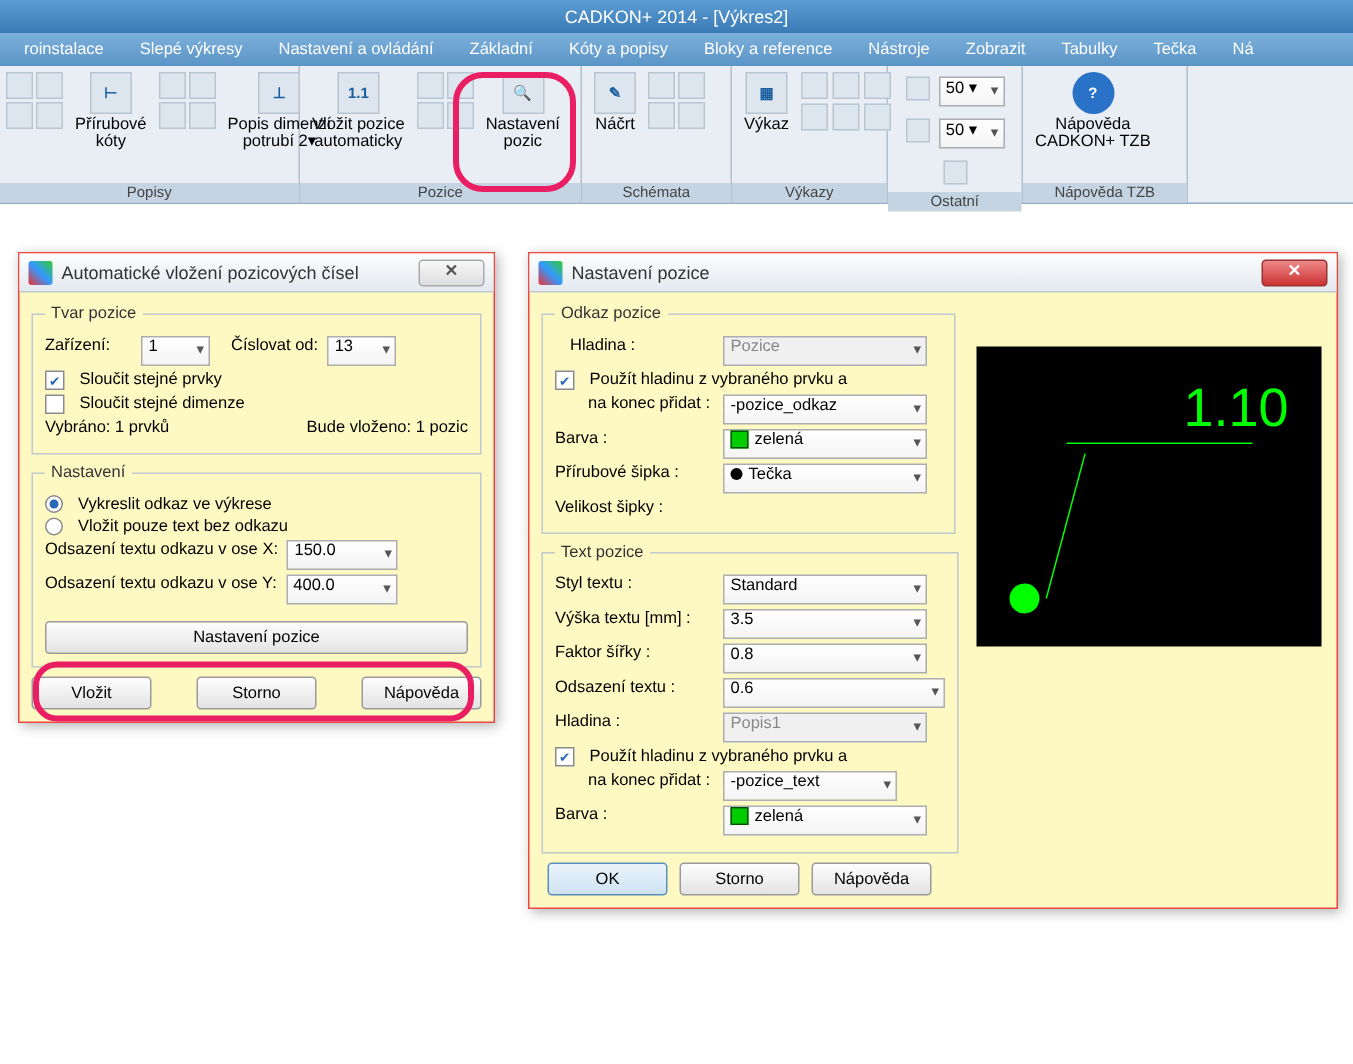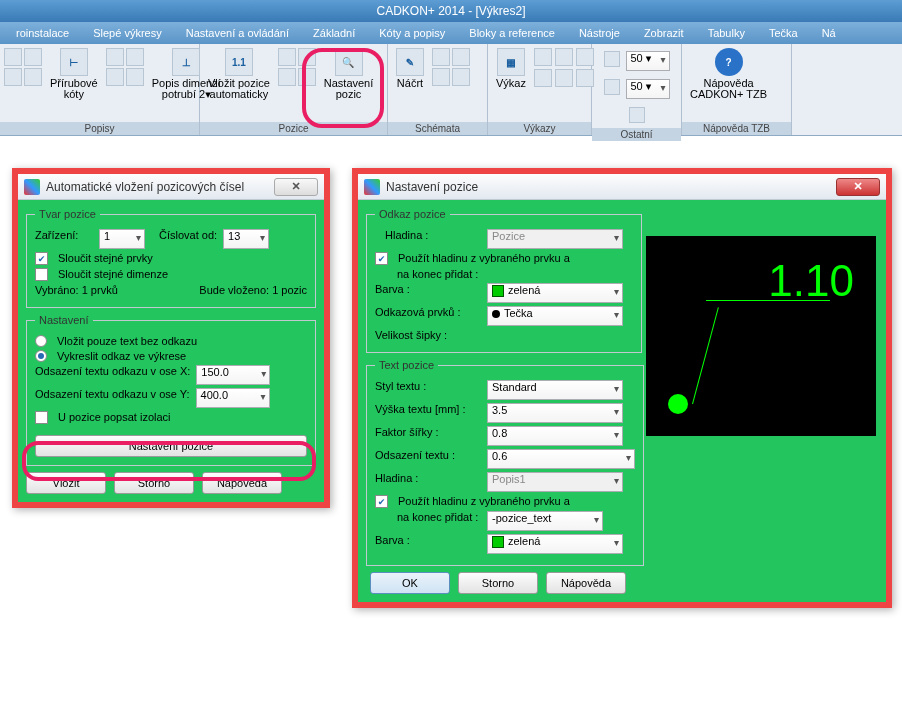--- a/index.html
+++ b/index.html
@@ -10,45 +10,45 @@
 .ribbon{height:92px;background:#e8eef4;display:flex;border-bottom:1px solid #8faac5}
 .rgroup{display:flex;flex-direction:column;border-right:1px solid #b0c0d0}
 .rghead{background:#c5d4e3;text-align:center;font-size:10px;padding:1px 0;color:#444}
 .rgbody{flex:1;display:flex;align-items:flex-start;padding:2px}
 .rbtn{display:flex;flex-direction:column;align-items:center;padding:2px 6px;text-align:center;font-size:10px;line-height:11px;gap:2px}
 .rbtn .ric{width:28px;height:28px;background:#dde6ee;border:1px solid #b8c6d4;display:flex;align-items:center;justify-content:center;font-size:10px;color:#1a5fa0;font-weight:bold}
 .small-ics{display:grid;grid-template-columns:repeat(2,18px);gap:2px;padding:2px}
 .small-ics .si{width:18px;height:18px;background:#dde6ee;border:1px solid #b8c6d4}
 .hl-ring{position:absolute;border:4px solid #e91e63;border-radius:20px;pointer-events:none}
 
-.dialog{position:absolute;background:#22c55e;border:6px solid #ef4444;box-shadow:2px 2px 8px rgba(0,0,0,.3)}
+.dialog{position:absolute;background:#fef9c3;border:1px solid #ef4444;box-shadow:2px 2px 8px rgba(0,0,0,.3)}
 .dlg-title{height:26px;background:linear-gradient(#fdfdfd,#e3e9f0);display:flex;align-items:center;padding:0 6px;border-bottom:1px solid #c0c8d0}
 .dlg-title .tico{width:16px;height:16px;background:linear-gradient(45deg,#e33,#39f,#3c3);margin-right:6px;border-radius:2px}
 .dlg-title .ttxt{flex:1;font-size:12px;color:#333}
 .dlg-close{width:44px;height:18px;background:linear-gradient(#e88,#c33);border:1px solid #933;border-radius:3px;color:#fff;text-align:center;line-height:15px;font-weight:bold}
 .dlg-close.gray{background:linear-gradient(#f8f8f8,#ddd);color:#555;border-color:#aaa}
 .dlg-body{padding:8px}
 fieldset{border:1px solid #c0c8d0;margin-bottom:6px;padding:6px 8px 8px}
 legend{padding:0 4px;color:#333}
 .row{display:flex;align-items:flex-start;margin:3px 0;gap:6px}
 .row label{min-width:58px}
 .row .lab-w{min-width:140px}
 .sel,.inp{height:20px;border:1px solid #abadb3;background:#fff;padding:0 4px;font-size:11px}
 .sel{padding-right:16px;background:linear-gradient(#fff,#f4f4f4);position:relative}
 .sel:after{content:"▾";position:absolute;right:3px;top:2px;font-size:10px;color:#555}
 .sel.dis{background:#f0f0f0;color:#888}
 .chk{width:13px;height:13px;border:1px solid #8a8a8a;background:#fff;display:inline-flex;align-items:center;justify-content:center;font-size:9px;color:#2a6ab5;margin-right:4px}
 .rad{width:12px;height:12px;border:1px solid #8a8a8a;border-radius:50%;background:#fff;display:inline-flex;align-items:center;justify-content:center;margin-right:4px}
 .rad.on:after{content:"";width:6px;height:6px;background:#2a6ab5;border-radius:50%}
 .btn{height:22px;padding:0 14px;background:linear-gradient(#fdfdfd,#e3e3e3);border:1px solid #9a9a9a;border-radius:3px;font-size:11px;display:inline-flex;align-items:center;justify-content:center}
 .btn.wide{width:100%}
-.btnrow{display:flex;gap:8px;justify-content:flex-start;margin-top:6px}
+.btnrow{display:flex;gap:8px;justify-content:space-between;margin-top:6px}
 .swatch{width:12px;height:12px;background:#0c0;border:1px solid #050;display:inline-block;margin-right:4px;vertical-align:middle}
 .preview{position:absolute;right:10px;top:36px;width:230px;height:200px;background:#000}
-.prev-t{position:absolute;right:22px;top:20px;color:#0f0;font-size:44px;font-family:Arial}
+.prev-t{position:absolute;right:22px;top:20px;color:#0f0;font-size:36px;font-family:Arial}
 .prev-line{position:absolute;width:1px;height:100px;background:#0f0;left:46px;top:68px;transform:rotate(15deg);transform-origin:bottom}
 .prev-line2{position:absolute;height:1px;width:124px;background:#0f0;left:60px;top:64px}
 .prev-dot{position:absolute;width:20px;height:20px;background:#0f0;border-radius:50%;left:22px;bottom:22px}
 .col3{display:grid;grid-template-columns:repeat(3,18px);gap:3px;padding:2px}
 .col3 .si{width:18px;height:18px;background:#dde6ee;border:1px solid #b8c6d4}
 </style>
 </head>
 <body>
 
 <div class="titlebar">CADKON+ 2014 - [Výkres2]</div>
@@ -200,38 +200,34 @@
           <span class="chk"></span>
           <span>Sloučit stejné dimenze</span>
         </div>
       <div class="row" style="justify-content:space-between">
           <span>Vybráno: 1 prvků</span>
           <span>Bude vloženo: 1 pozic</span>
         </div>
     </fieldset>
     <fieldset><legend>Nastavení</legend>
       <div class="row">
+          <span class="rad on"></span>
+          <span>Vykreslit odkaz ve výkrese</span>
+        </div>
+      <div class="row">
           <span class="rad"></span>
           <span>Vložit pouze text bez odkazu</span>
         </div>
       <div class="row">
-          <span class="rad on"></span>
-          <span>Vykreslit odkaz ve výkrese</span>
-        </div>
-      <div class="row">
           <span class="lab-w">Odsazení textu odkazu v ose X:</span>
           <div class="sel" style="width:74px">150.0</div>
         </div>
       <div class="row">
           <span class="lab-w">Odsazení textu odkazu v ose Y:</span>
           <div class="sel" style="width:74px">400.0</div>
-        </div>
-      <div class="row">
-          <span class="chk"></span>
-          <span>U pozice popsat izolaci</span>
         </div>
       <div style="height:8px"></div>
       <div class="btn wide">Nastavení pozice</div>
     </fieldset>
     <div class="btnrow">
       <div class="btn" style="width:80px">Vložit</div>
       <div class="btn" style="width:80px">Storno</div>
       <div class="btn" style="width:80px">Nápověda</div>
     </div>
   </div>
@@ -256,27 +252,28 @@
       <div class="row">
           <span style="width:106px;padding-left:10px">Hladina :</span>
           <div class="sel dis" style="width:136px">Pozice</div>
         </div>
       <div class="row">
           <span class="chk">✔</span>
           <span>Použít hladinu z vybraného prvku a</span>
         </div>
       <div class="row">
           <span style="width:106px;padding-left:22px">na konec přidat :</span>
+          <div class="sel" style="width:136px">-pozice_odkaz</div>
         </div>
       <div class="row">
           <span style="width:106px">Barva :</span>
           <div class="sel" style="width:136px"><span class="swatch"></span><span>zelená</span></div>
         </div>
       <div class="row">
-          <span style="width:106px">Odkazová prvků :</span>
+          <span style="width:106px">Přírubové šipka :</span>
           <div class="sel" style="width:136px"><span style="display:inline-block;width:8px;height:8px;background:#000;border-radius:50%;margin-right:4px;vertical-align:middle"></span><span>Tečka</span></div>
         </div>
       <div class="row">
           <span style="width:106px">Velikost šipky :</span>
         </div>
     </fieldset>
     <fieldset style="width:276px">
         <legend>Text pozice</legend>
       <div class="row">
           <span style="width:106px">Styl textu :</span>

